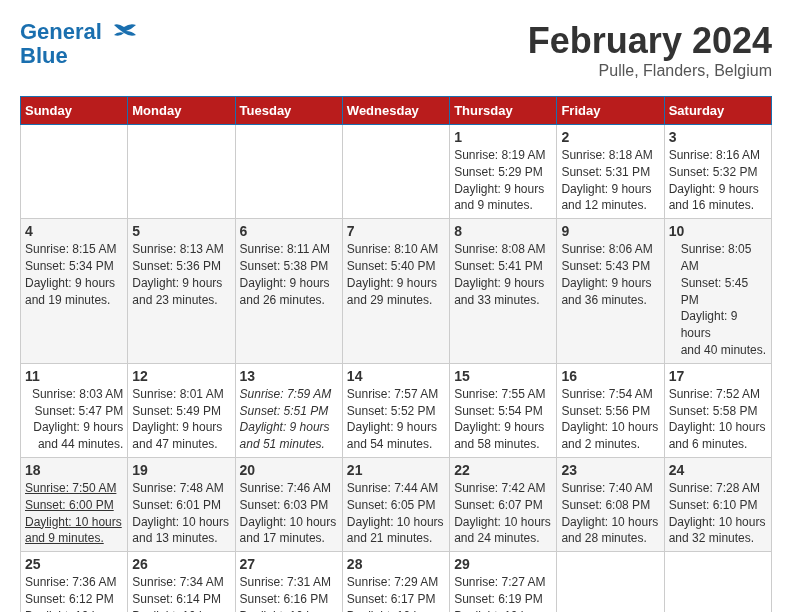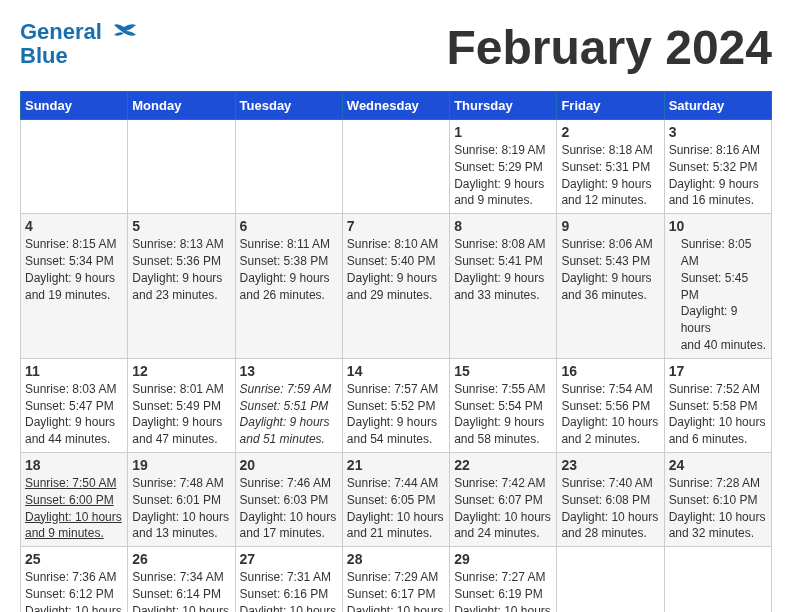--- a/index.html
+++ b/index.html
@@ -17,34 +17,34 @@
       margin-bottom: 16px;
     }
     .logo {
       display: flex;
       align-items: center;
     }
     .title-section {
       text-align: right;
     }
     .main-title {
-      font-size: 48px;
+      font-size: 36px;
       font-weight: bold;
       color: #333;
     }
     .subtitle {
       font-size: 16px;
       color: #555;
     }
     table {
       width: 100%;
       border-collapse: collapse;
     }
     thead th {
-      background-color: #1d4ed8;
+      background-color: #b91c1c;
       color: #fff;
       font-size: 13px;
       font-weight: bold;
       padding: 6px 4px;
       text-align: left;
       border: 1px solid #1a6faf;
     }
     tbody td {
       border: 1px solid #ccc;
       vertical-align: top;
@@ -82,20 +82,21 @@
         <span style="color:#1a6faf;">General</span>
         <svg style="display:inline-block;vertical-align:middle;margin-left:2px;" width="28" height="20" viewBox="0 0 28 20">
           <path d="M14 4 Q20 0 26 2 Q22 6 16 8 Q22 8 26 12 Q20 14 14 10 Q10 14 4 12 Q8 8 14 10 Q8 6 4 2 Q8 0 14 4Z" fill="#1a6faf"></path>
         </svg>
       </div>
       <div style="font-size:22px;font-weight:bold;color:#1a6faf;line-height:1.1;">Blue</div>
     </div>
   </div>
   <div class="title-section">
     <div class="main-title">February 2024</div>
+    <div class="subtitle">Pulle, Flanders, Belgium</div>
   </div>
 </div>
 
 <table>
   <thead>
     <tr>
     <th>Sunday</th>
         <th>Monday</th>
         <th>Tuesday</th>
         <th>Wednesday</th>
@@ -179,21 +180,21 @@
           <span class="day-num">10</span>
           <div class="day-info" style="white-space: pre-line; margin-left: 12px;">Sunrise: 8:05 AM
 Sunset: 5:45 PM
 Daylight: 9 hours
 and 40 minutes.</div>
         </td>
       </tr>
       <tr>
         <td>
           <span class="day-num">11</span>
-          <div class="day-info" style="white-space: pre-line;">Sunrise: 8:03 AM
+          <div class="day-info" style="white-space: pre-line; text-align: right;">Sunrise: 8:03 AM
 Sunset: 5:47 PM
 Daylight: 9 hours
 and 44 minutes.</div>
         </td>
         <td>
           <span class="day-num">12</span>
           <div class="day-info" style="white-space: pre-line;">Sunrise: 8:01 AM
 Sunset: 5:49 PM
 Daylight: 9 hours
 and 47 minutes.</div>

